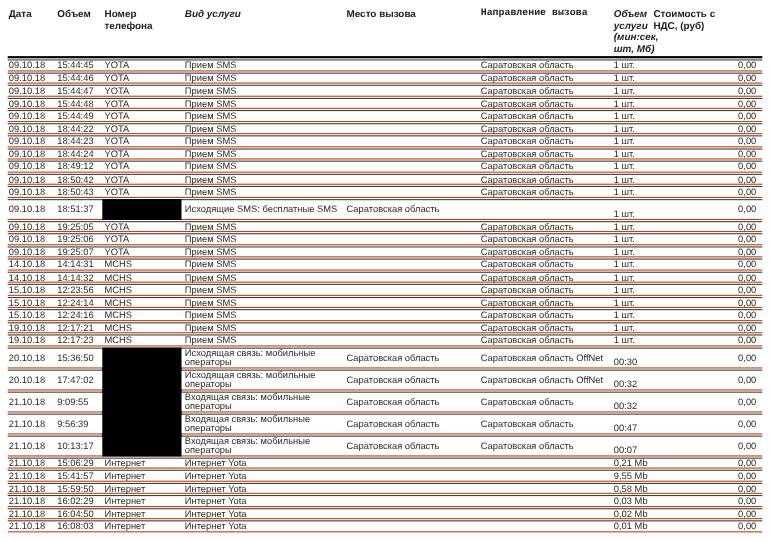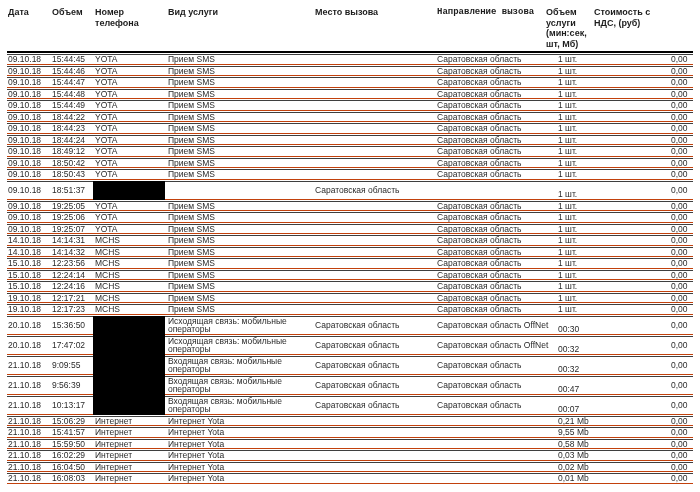--- a/index.html
+++ b/index.html
@@ -14,24 +14,24 @@
   
   .thead{position:absolute;top:7px;left:0;right:0;height:44px;padding-left:19px;}
   .th{
     position:absolute;top:0;
     font-size:9px;font-weight:bold;line-height:10.5px;
     color:#1d1d1d;white-space:normal;
   }
   .th.c-date{left:8px;width:40px;}
   .th.c-time{left:52px;width:40px;}
   .th.c-phone{left:95px;width:62px;}
-  .th.c-service{left:168px;width:140px;}
+  .th.c-service{left:168px;width:140px;font-style:italic;}
   .th.c-place{left:315px;width:110px;}
   .th.c-direction{left:437px;width:118px;font-family:Liberation Mono, monospace;}
-  .th.c-volume{left:546px;width:52px;}
+  .th.c-volume{left:558px;width:52px;font-style:italic;}
   .th.c-cost{left:594px;width:58px;}
 
   .header-rule{
     position:absolute;top:51px;left:7px;width:686px;height:2px;
     background:#000000;
   }
 
   
   .tbody{position:absolute;top:54px;left:0;right:0;}
   .row{
@@ -377,20 +377,23 @@
       <div class="row tall">
     <div class="td" data-col="date">
           <span class="wrap">09.10.18</span>
         </div>
     <div class="td" data-col="time">
           <span class="wrap">18:51:37</span>
         </div>
     <div class="td" data-col="phone">
           <span class="wrap"></span>
         </div>
+    <div class="td" data-col="service">
+          <span class="wrap">Исходящие SMS: бесплатные SMS</span>
+        </div>
     <div class="td" data-col="place">
           <span class="wrap">Саратовская область</span>
         </div>
     <div class="td" data-col="direction">
           <span class="wrap"></span>
         </div>
     <div class="td" data-col="volume">
           <span class="wrap">1 шт.</span>
         </div>
     <div class="td" data-col="cost">

